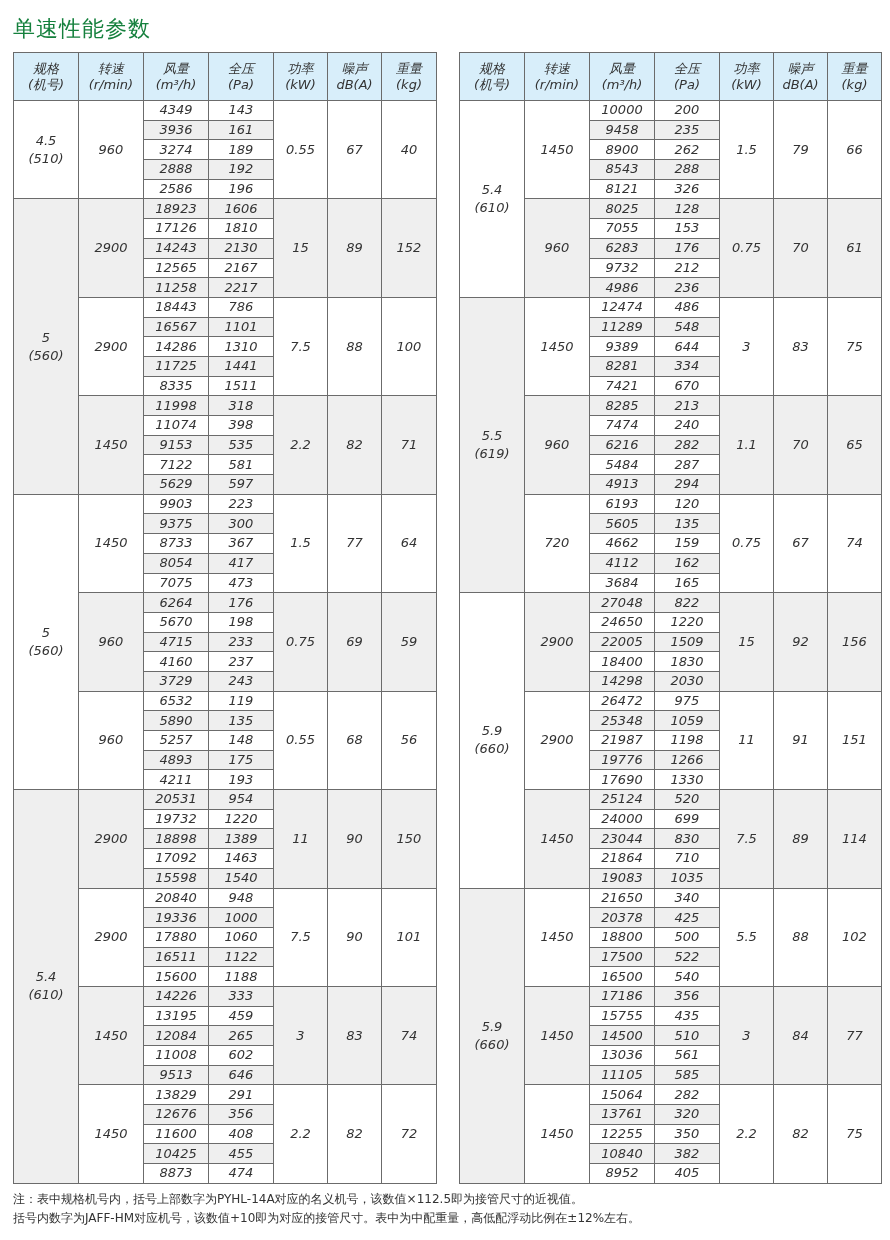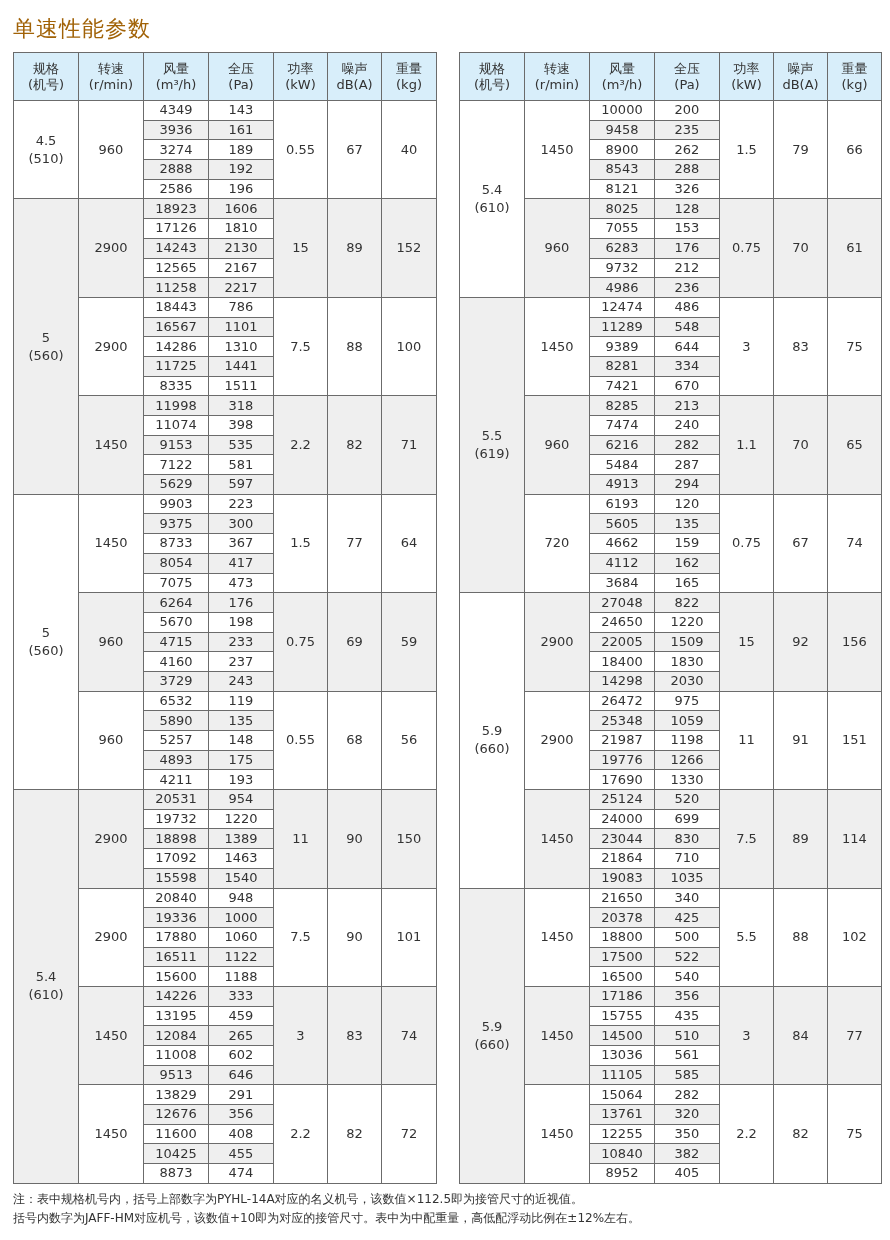--- a/index.html
+++ b/index.html
@@ -1,19 +1,19 @@
 <!DOCTYPE html>
 <html><head>
 <meta charset="utf-8">
 <style>
   html, body { margin:0; padding:0; background:#ffffff; }
   body { width:890px; height:1240px; position:relative; overflow:hidden;
          font-family:"DejaVu Sans","Liberation Sans",sans-serif; color:#333; }
-  .title { position:absolute; left:13px; top:14px; font-size:22px; color:#a16207; letter-spacing:1px; }
-  table.spec { position:absolute; top:52px; border-collapse:collapse; table-layout:fixed; }
+  .title { position:absolute; left:13px; top:14px; font-size:22px; color:#15803d; letter-spacing:1px; }
+  table.spec { position:absolute; top:52px; border-collapse:collapse; table-layout:fixed;font-style:italic; }
   table.spec td, table.spec th { border:1px solid #6b6b6b; text-align:center; padding:0; font-size:13px; font-weight:normal; color:#333; }
   table.spec th { background:#d8eefa; height:47px; line-height:16px; font-size:13px; }
   table.spec td { height:18.7px; line-height:18px; }
   td.big { line-height:28px; }
   .g { background:#efefef; }
   .w { background:#ffffff; }
   td.in { font-size:13px; }
   #t-left { left:13px; width:423px; }
   #t-right { left:459px; width:422px; }
   .note { position:absolute; left:13px; top:1190px; font-size:12px; line-height:19px; color:#333; white-space:nowrap; }

